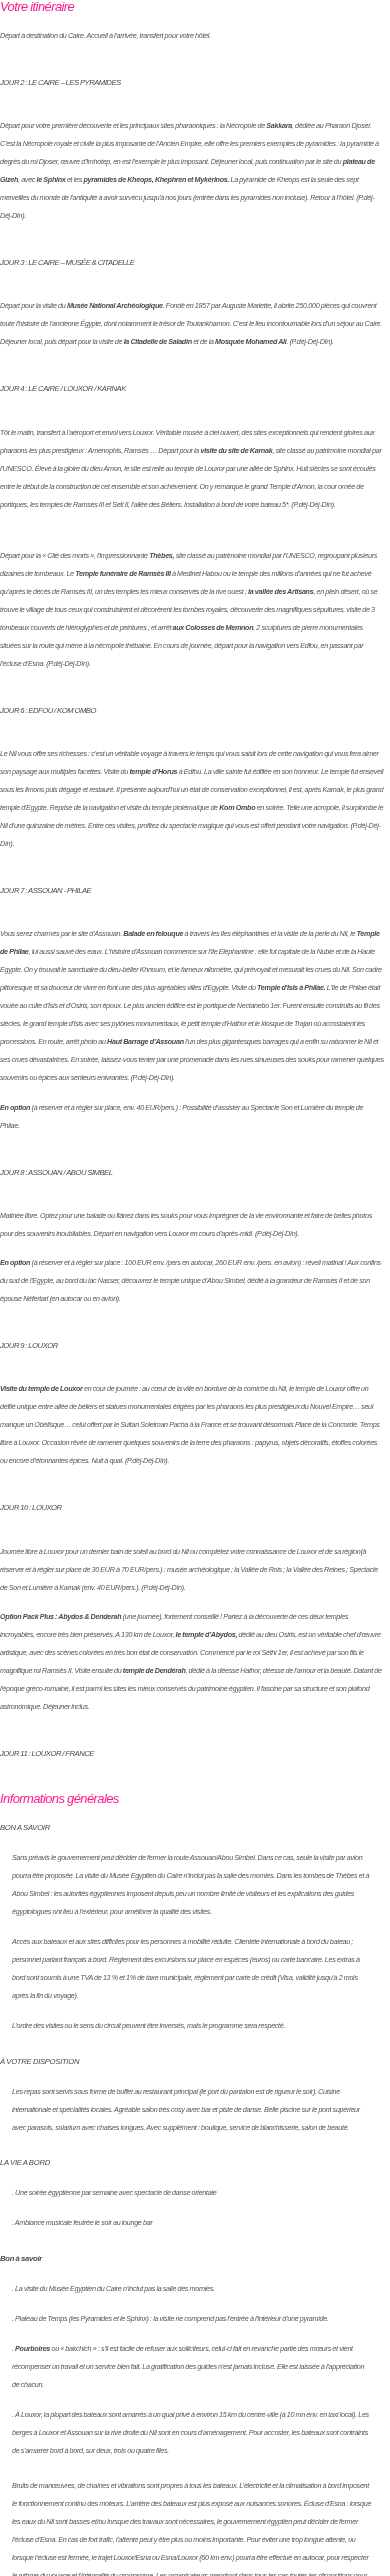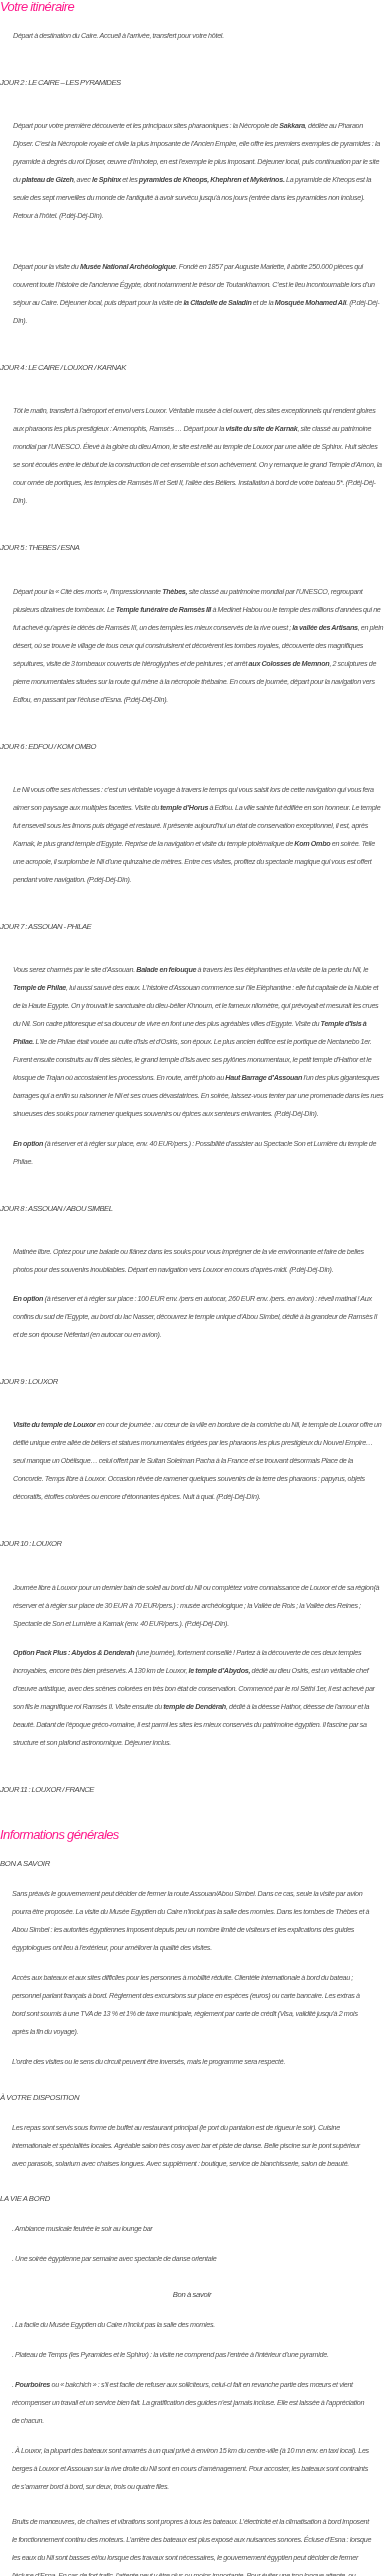--- a/index.html
+++ b/index.html
@@ -26,21 +26,21 @@
   .day { margin-bottom: 33px; }
   .day-title {
     font-style: italic;
     font-size: 7.7px;
     color: #4a4a4a;
     letter-spacing: -0.5px;
     margin: 0 0 29px 0;
     line-height: 10.3px;
     text-transform: uppercase;
   }
-  p { margin: 0 0 11.3px 0; line-height: 18px; padding-left: 13px; }
+  p { margin: 0 0 11.3px 0; line-height: 18px; }
   b { color: #4a4a4a; font-weight: bold; }
   .sub-title { color: #4a4a4a; font-size: 7.7px; margin: 0; line-height: 18px; font-style: italic; }
   .line { line-height: 18px; margin: 12px; }
   .block { margin-bottom: 17.5px; }
   .section { margin-bottom: 18.5px; }
   .gap-large { height: 15.5px; }
 </style>
 </head>
 <body>
 
@@ -50,28 +50,28 @@
     <h2 class="section-title">Votre itinéraire</h2>
     <div id="days">
         <div class="day">
           <p>Départ à destination du Caire. Accueil à l’arrivée, transfert pour votre hôtel.</p>
         </div>
         <div class="day">
           <div class="day-title">JOUR 2 : LE CAIRE – LES PYRAMIDES</div>
           <p>Départ pour votre première découverte et les principaux sites pharaoniques : la Nécropole de <b>Sakkara</b>, dédiée au Pharaon Djoser. C’est la Nécropole royale et civile la plus imposante de l’Ancien Empire, elle offre les premiers exemples de pyramides : la pyramide à degrés du roi Djoser, œuvre d’Imhotep, en est l’exemple le plus imposant. Déjeuner local, puis continuation par le site du <b>plateau de Gizeh</b>, avec <b>le Sphinx</b> et les <b>pyramides de Kheops, Khephren et Mykérinos.</b> La pyramide de Kheops est la seule des sept merveilles du monde de l'antiquité à avoir survécu jusqu'à nos jours (entrée dans les pyramides non incluse). Retour à l’hôtel. (P.déj-Déj-Dîn).</p>
         </div>
         <div class="day">
+          <div class="day-title">JOUR 3 : LE CAIRE – MUSÉE &amp; CITADELLE</div>
           <p>Départ pour la visite du <b>Musée National Archéologique</b>. Fondé en 1857 par Auguste Mariette, il abrite 250.000 pièces qui couvrent toute l’histoire de l’ancienne Égypte, dont notamment le trésor de Toutankhamon. C’est le lieu incontournable lors d’un séjour au Caire. Déjeuner local, puis départ pour la visite de <b>la Citadelle de Saladin</b> et de la <b>Mosquée Mohamed Ali</b>. (P.déj-Déj-Dîn).</p>
         </div>
         <div class="day">
           <div class="day-title">JOUR 4 : LE CAIRE / LOUXOR / KARNAK</div>
           <p>Tôt le matin, transfert à l’aéroport et envol vers Louxor. Véritable musée à ciel ouvert, des sites exceptionnels qui rendent gloires aux pharaons les plus prestigieux : Amenophis, Ramsès … Départ pour la <b>visite du site de Karnak</b>, site classé au patrimoine mondial par l’UNESCO. Élevé à la gloire du dieu Amon, le site est relié au temple de Louxor par une allée de Sphinx. Huit siècles se sont écoulés entre le début de la construction de cet ensemble et son achèvement. On y remarque le grand Temple d’Amon, la cour ornée de portiques, les temples de Ramsès III et Seti II, l’allée des Béliers. Installation à bord de votre bateau 5*. (P.déj-Déj-Dîn).</p>
         </div>
         <div class="day">
-          <div class="day-title">JOUR 5 : THEBES / ESNA</div>
           <p>Départ pour la « Cité des morts », l’impressionnante <b>Thèbes,</b> site classé au patrimoine mondial par l’UNESCO, regroupant plusieurs dizaines de tombeaux. Le <b>Temple funéraire de Ramsès III</b> à Medinet Habou ou le temple des millions d’années qui ne fut achevé qu’après le décès de Ramsès III, un des temples les mieux conservés de la rive ouest ; <b>la vallée des Artisans</b>, en plein désert, où se trouve le village de tous ceux qui construisirent et décorèrent les tombes royales, découverte des magnifiques sépultures, visite de 3 tombeaux couverts de hiéroglyphes et de peintures ; et arrêt <b>aux Colosses de Memnon</b>, 2 sculptures de pierre monumentales situées sur la route qui mène à la nécropole thébaine. En cours de journée, départ pour la navigation vers Edfou, en passant par l’écluse d’Esna. (P.déj-Déj-Dîn).</p>
         </div>
         <div class="day">
           <div class="day-title">JOUR 6 : EDFOU / KOM OMBO</div>
           <p>Le Nil vous offre ses richesses : c’est un véritable voyage à travers le temps qui vous saisit lors de cette navigation qui vous fera aimer son paysage aux multiples facettes. Visite du <b>temple d’Horus</b> à Edfou. La ville sainte fut édifiée en son honneur. Le temple fut enseveli sous les limons puis dégagé et restauré. Il présente aujourd'hui un état de conservation exceptionnel, il est, après Karnak, le plus grand temple d'Egypte.  Reprise de la navigation et visite du temple ptolémaïque de <b>Kom Ombo</b> en soirée. Telle une acropole, il surplombe le Nil d’une quinzaine de mètres. Entre ces visites, profitez du spectacle magique qui vous est offert pendant votre navigation. (P.déj-Déj-Dîn).</p>
         </div>
         <div class="day">
           <div class="day-title">JOUR 7 : ASSOUAN - PHILAE</div>
           <p>Vous serez charmés par le site d’Assouan. <b>Balade en felouque</b> à travers les îles éléphantines et la visite de la perle du Nil, le <b>Temple de Philae</b>, lui aussi sauvé des eaux. L'histoire d'Assouan commence sur l'île Eléphantine : elle fut capitale de la Nubie et de la Haute Egypte. On y trouvait le sanctuaire du dieu-bélier Khnoum, et le fameux nilomètre, qui prévoyait et mesurait les crues du Nil. Son cadre pittoresque et sa douceur de vivre en font une des plus agréables villes d'Egypte. Visite du <b>Temple d'Isis à Philae.</b> L'île de Philae était vouée au culte d'Isis et d'Osiris, son époux. Le plus ancien édifice est le portique de Nectanebo 1er. Furent ensuite construits au fil des siècles, le grand temple d'Isis avec ses pylônes monumentaux, le petit temple d'Hathor et le kiosque de Trajan où accostaient les processions. En route, arrêt photo au <b>Haut Barrage d’Assouan</b> l’un des plus gigantesques barrages qui a enfin su raisonner le Nil et ses crues dévastatrices. En soirée, laissez-vous tenter par une promenade dans les rues sinueuses des souks pour ramener quelques souvenirs ou épices aux senteurs enivrantes. (P.déj-Déj-Dîn).</p>
           <p><b>En option</b> (à réserver et à régler sur place, env. 40 EUR/pers.) : Possibilité d’assister au Spectacle Son et Lumière du temple de Philae.</p>
@@ -106,28 +106,28 @@
       <div class="line">L’ordre des visites ou le sens du circuit peuvent être inversés, mais le programme sera respecté.</div>
     </div>
 
     <div class="block">
       <div class="sub-title">À VOTRE DISPOSITION</div>
       <div class="line">Les repas sont servis sous forme de buffet au restaurant principal (le port du pantalon est de rigueur le soir). Cuisine internationale et spécialités locales. Agréable salon très cosy avec bar et piste de danse. Belle piscine sur le pont supérieur avec parasols, solarium avec chaises longues. Avec supplément : boutique, service de blanchisserie, salon de beauté.</div>
     </div>
 
     <div class="block">
       <div class="sub-title">LA VIE A BORD</div>
+      <div class="line">. Une soirée égyptienne par semaine avec spectacle de danse orientale</div>
       <div class="line">. Ambiance musicale feutrée le soir au lounge bar</div>
-      <div class="line">. Une soirée égyptienne par semaine avec spectacle de danse orientale</div>
     </div>
 
     <div class="block">
-      <div class="sub-title" style="font-weight:normal;color:#4a4a4a;text-align:center;">Bon à savoir</div>
+      <div class="sub-title" style="font-weight:bold;color:#4a4a4a;">Bon à savoir</div>
       <div id="bas2">
-          <div class="line">. La facile du Musée Egyptien du Caire n’inclut pas la salle des momies.</div>
+          <div class="line">. La visite du Musée Egyptien du Caire n’inclut pas la salle des momies.</div>
           <div class="line">. Plateau de Temps (les Pyramides et le Sphinx) : la visite ne comprend pas l’entrée à l’intérieur d’une pyramide.</div>
           <div class="line">. <b>Pourboires</b> ou « bakchich » : s’il est facile de refuser aux solliciteurs, celui-ci fait en revanche partie des mœurs et vient récompenser un travail et un service bien fait. La gratification des guides n’est jamais incluse. Elle est laissée à l’appréciation de chacun.</div>
           <div class="line">. À Louxor, la plupart des bateaux sont amarrés à un quai privé à environ 15 km du centre-ville (à 10 mn env. en taxi local). Les berges à Louxor et Assouan sur la rive droite du Nil sont en cours d’aménagement. Pour accoster, les bateaux sont contraints de s’amarrer bord à bord, sur deux, trois ou quatre files.</div>
         </div>
     </div>
 
     <div class="block">
       <div class="line">Bruits de manœuvres, de chaînes et vibrations sont propres à tous les bateaux. L’électricité et la climatisation à bord imposent le fonctionnement continu des moteurs. L’arrière des bateaux est plus exposé aux nuisances sonores. Écluse d’Esna : lorsque les eaux du Nil sont basses et/ou lorsque des travaux sont nécessaires, le gouvernement égyptien peut décider de fermer l’écluse d’Esna. En cas de fort trafic, l’attente peut y être plus ou moins importante. Pour éviter une trop longue attente, ou lorsque l’écluse est fermée, le trajet Louxor/Esna ou Esna/Louxor (60 km env.) pourra être effectué en autocar, pour respecter le rythme du voyage et l’intégralité du programme. Les organisateurs prendront dans tous les cas toutes les dispositions pour que les visites soient effectuées en respectant au mieux l’intégralité et le rythme du programme</div>
     </div>
 

